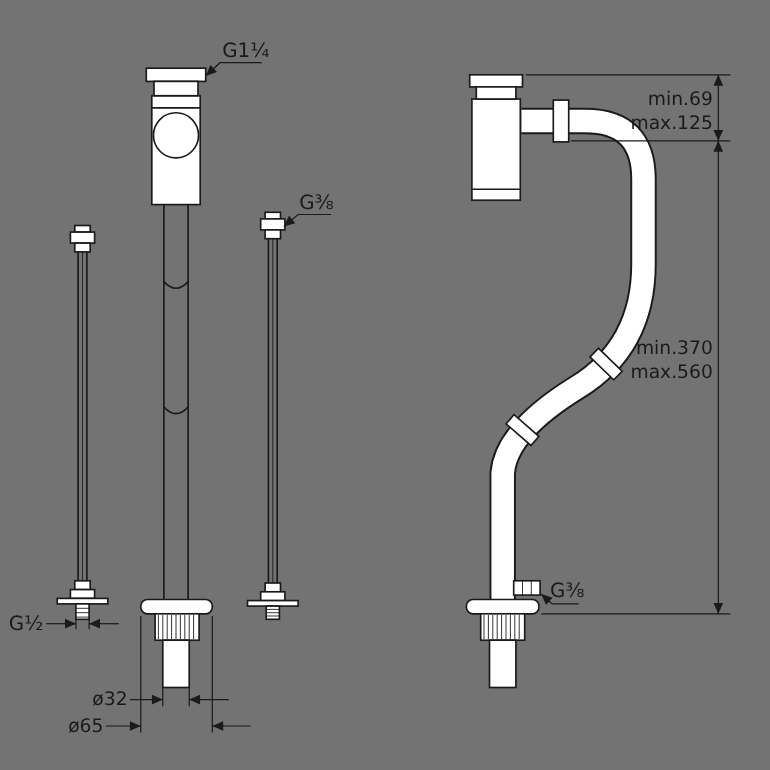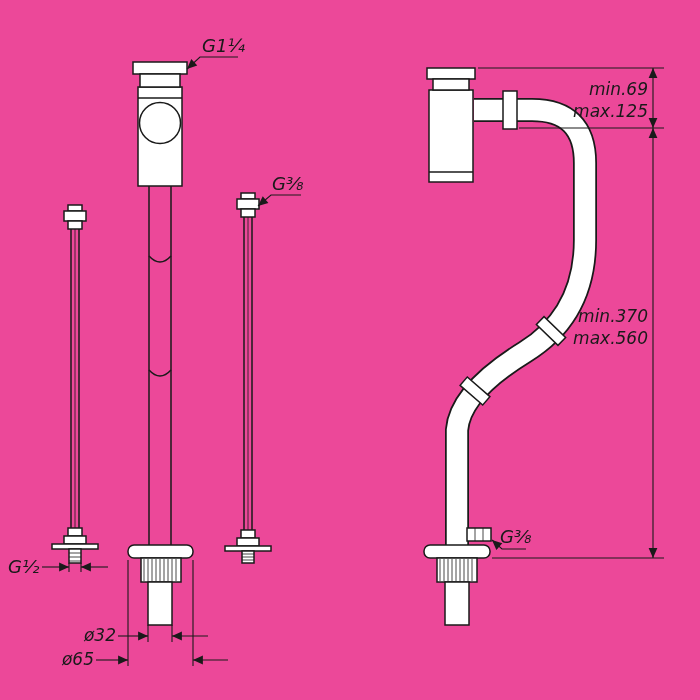--- a/index.html
+++ b/index.html
@@ -3,25 +3,24 @@
 <meta charset="utf-8">
 <style>
   html, body {
     margin: 0;
     padding: 0;
     background: #ffffff;
   }
   .canvas {
     width: 700px;
     height: 700px;
-    background: #ec4899;
+    background: #737373;
     position: relative;
     overflow: hidden;
     font-family: "DejaVu Sans", "Liberation Sans", sans-serif;
-    font-style: italic;
   }
   svg { display: block; }
   text {
     fill: #1a1a1a;
     stroke: none;
     font-family: "DejaVu Sans", "Liberation Sans", sans-serif;
   }
   .lbl { font-size: 18px; }
   .dim { font-size: 17px; }
 </style>

